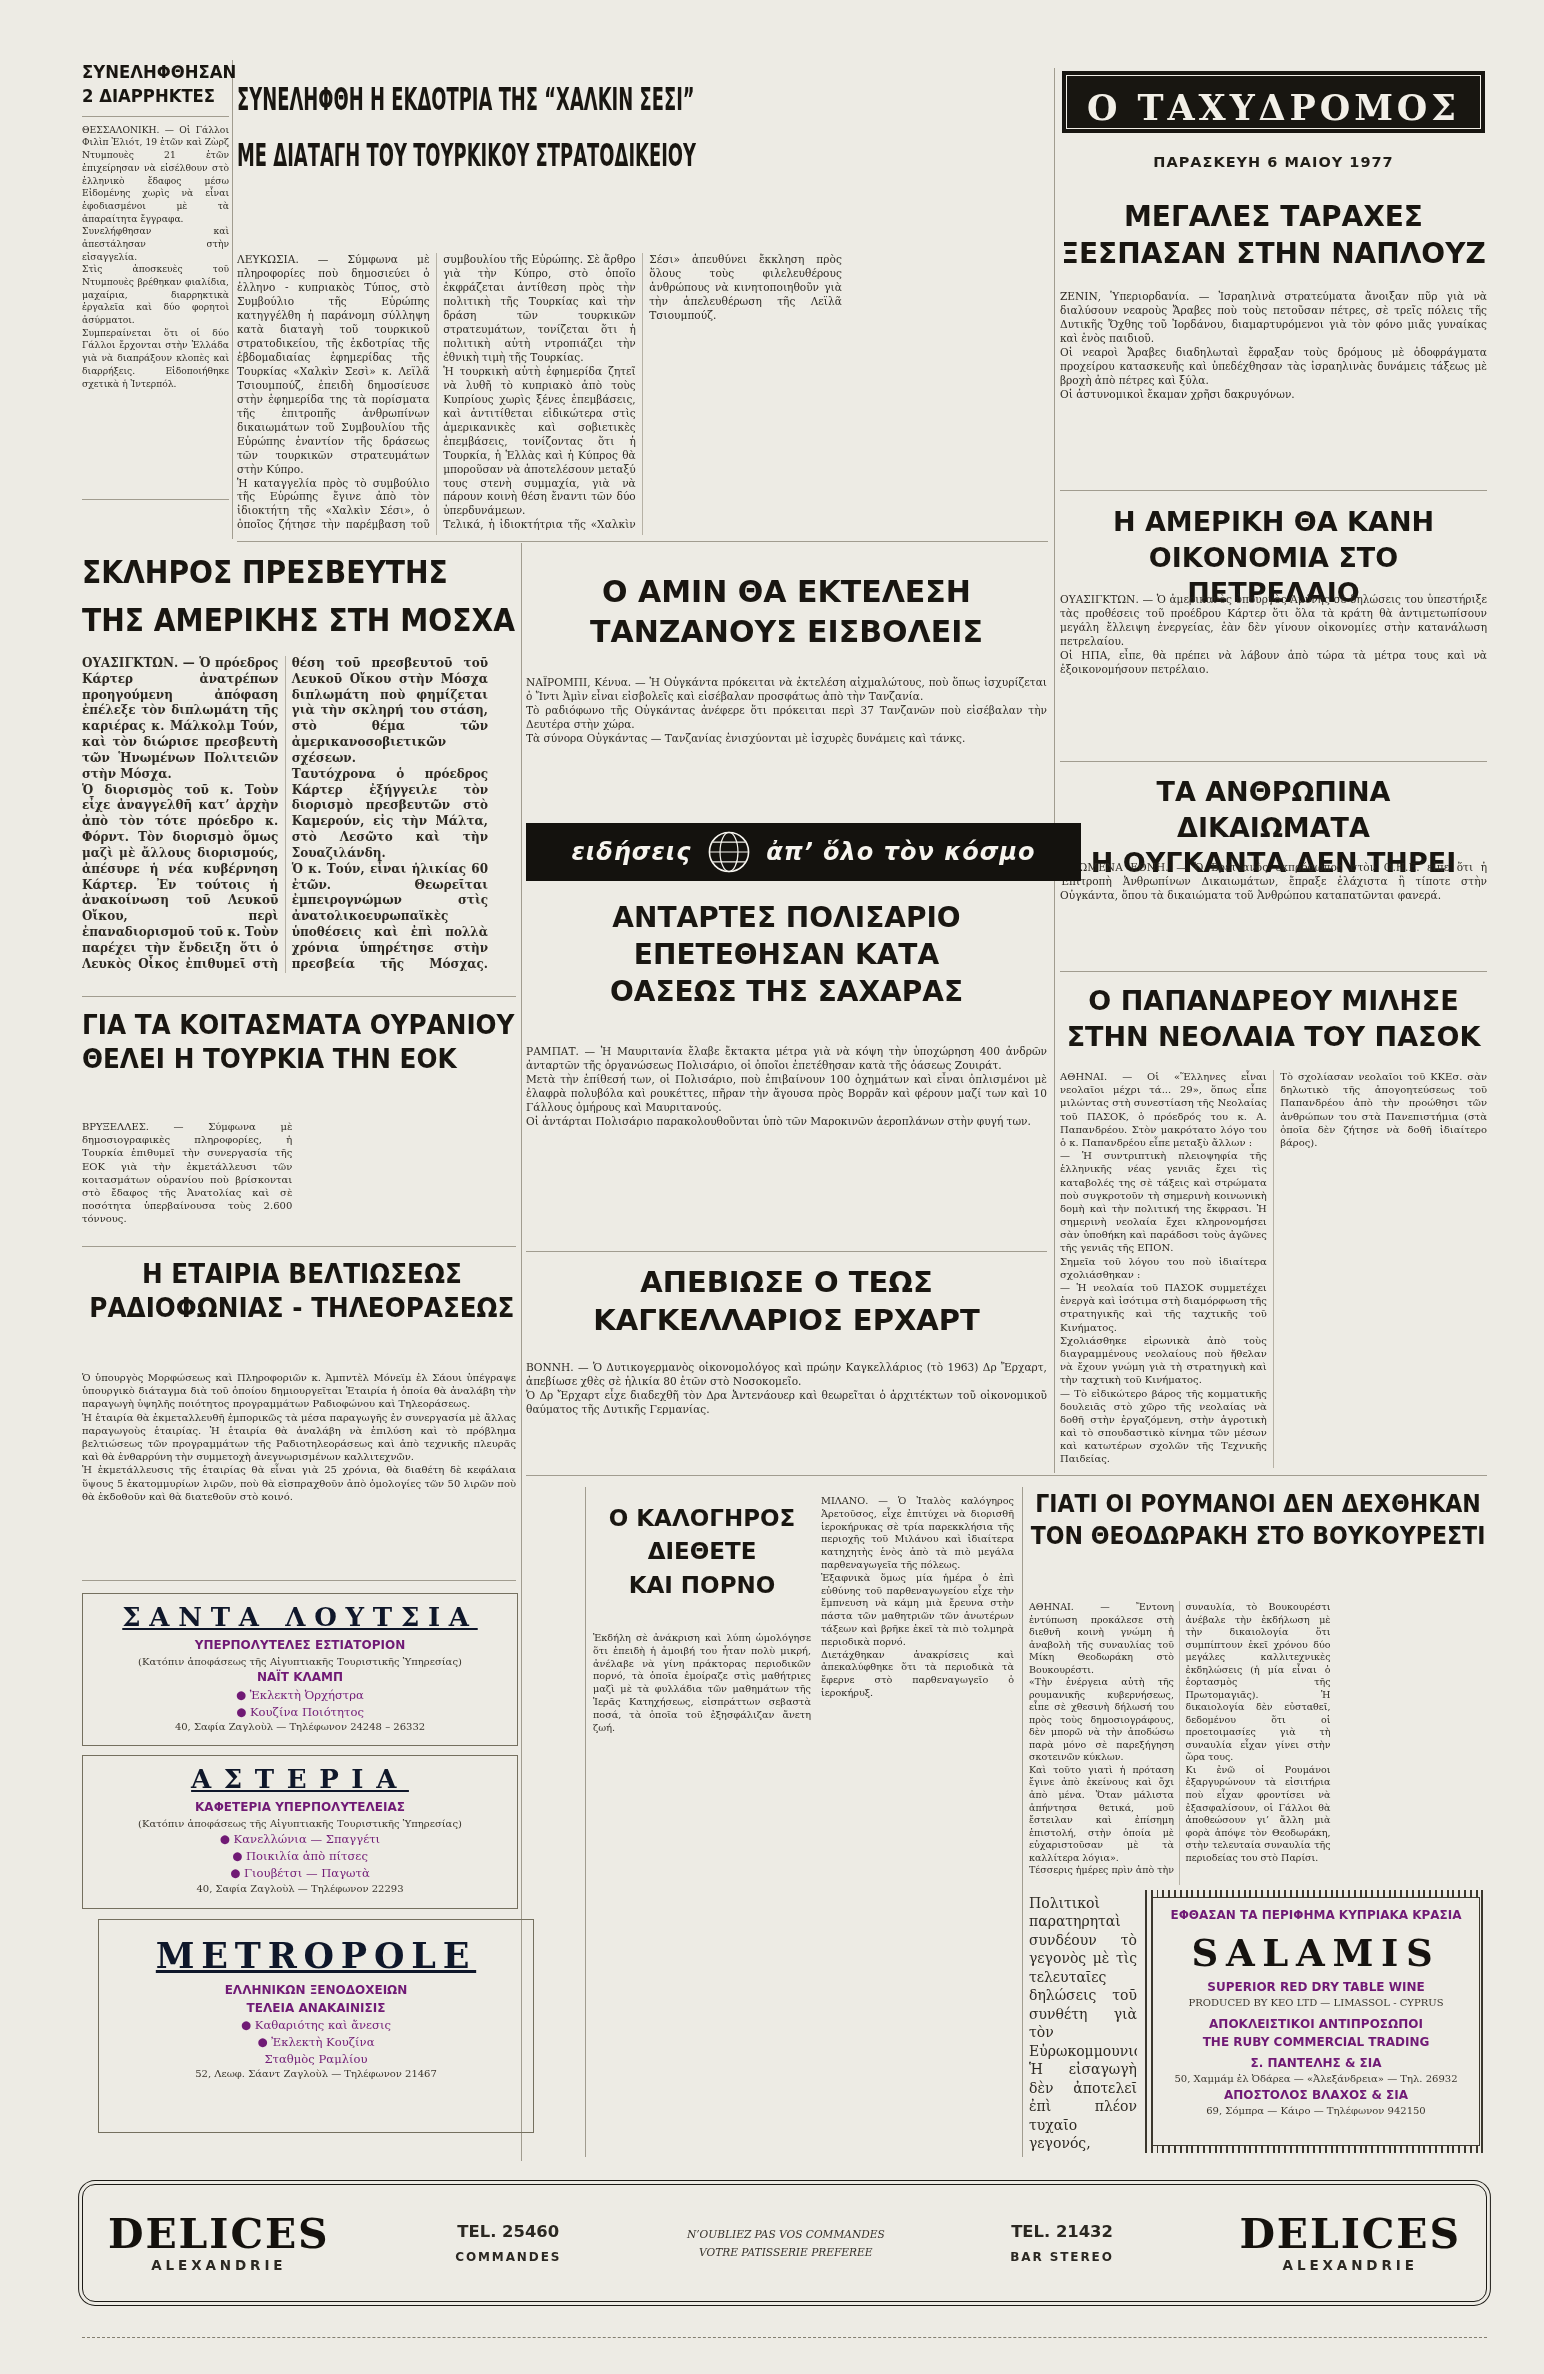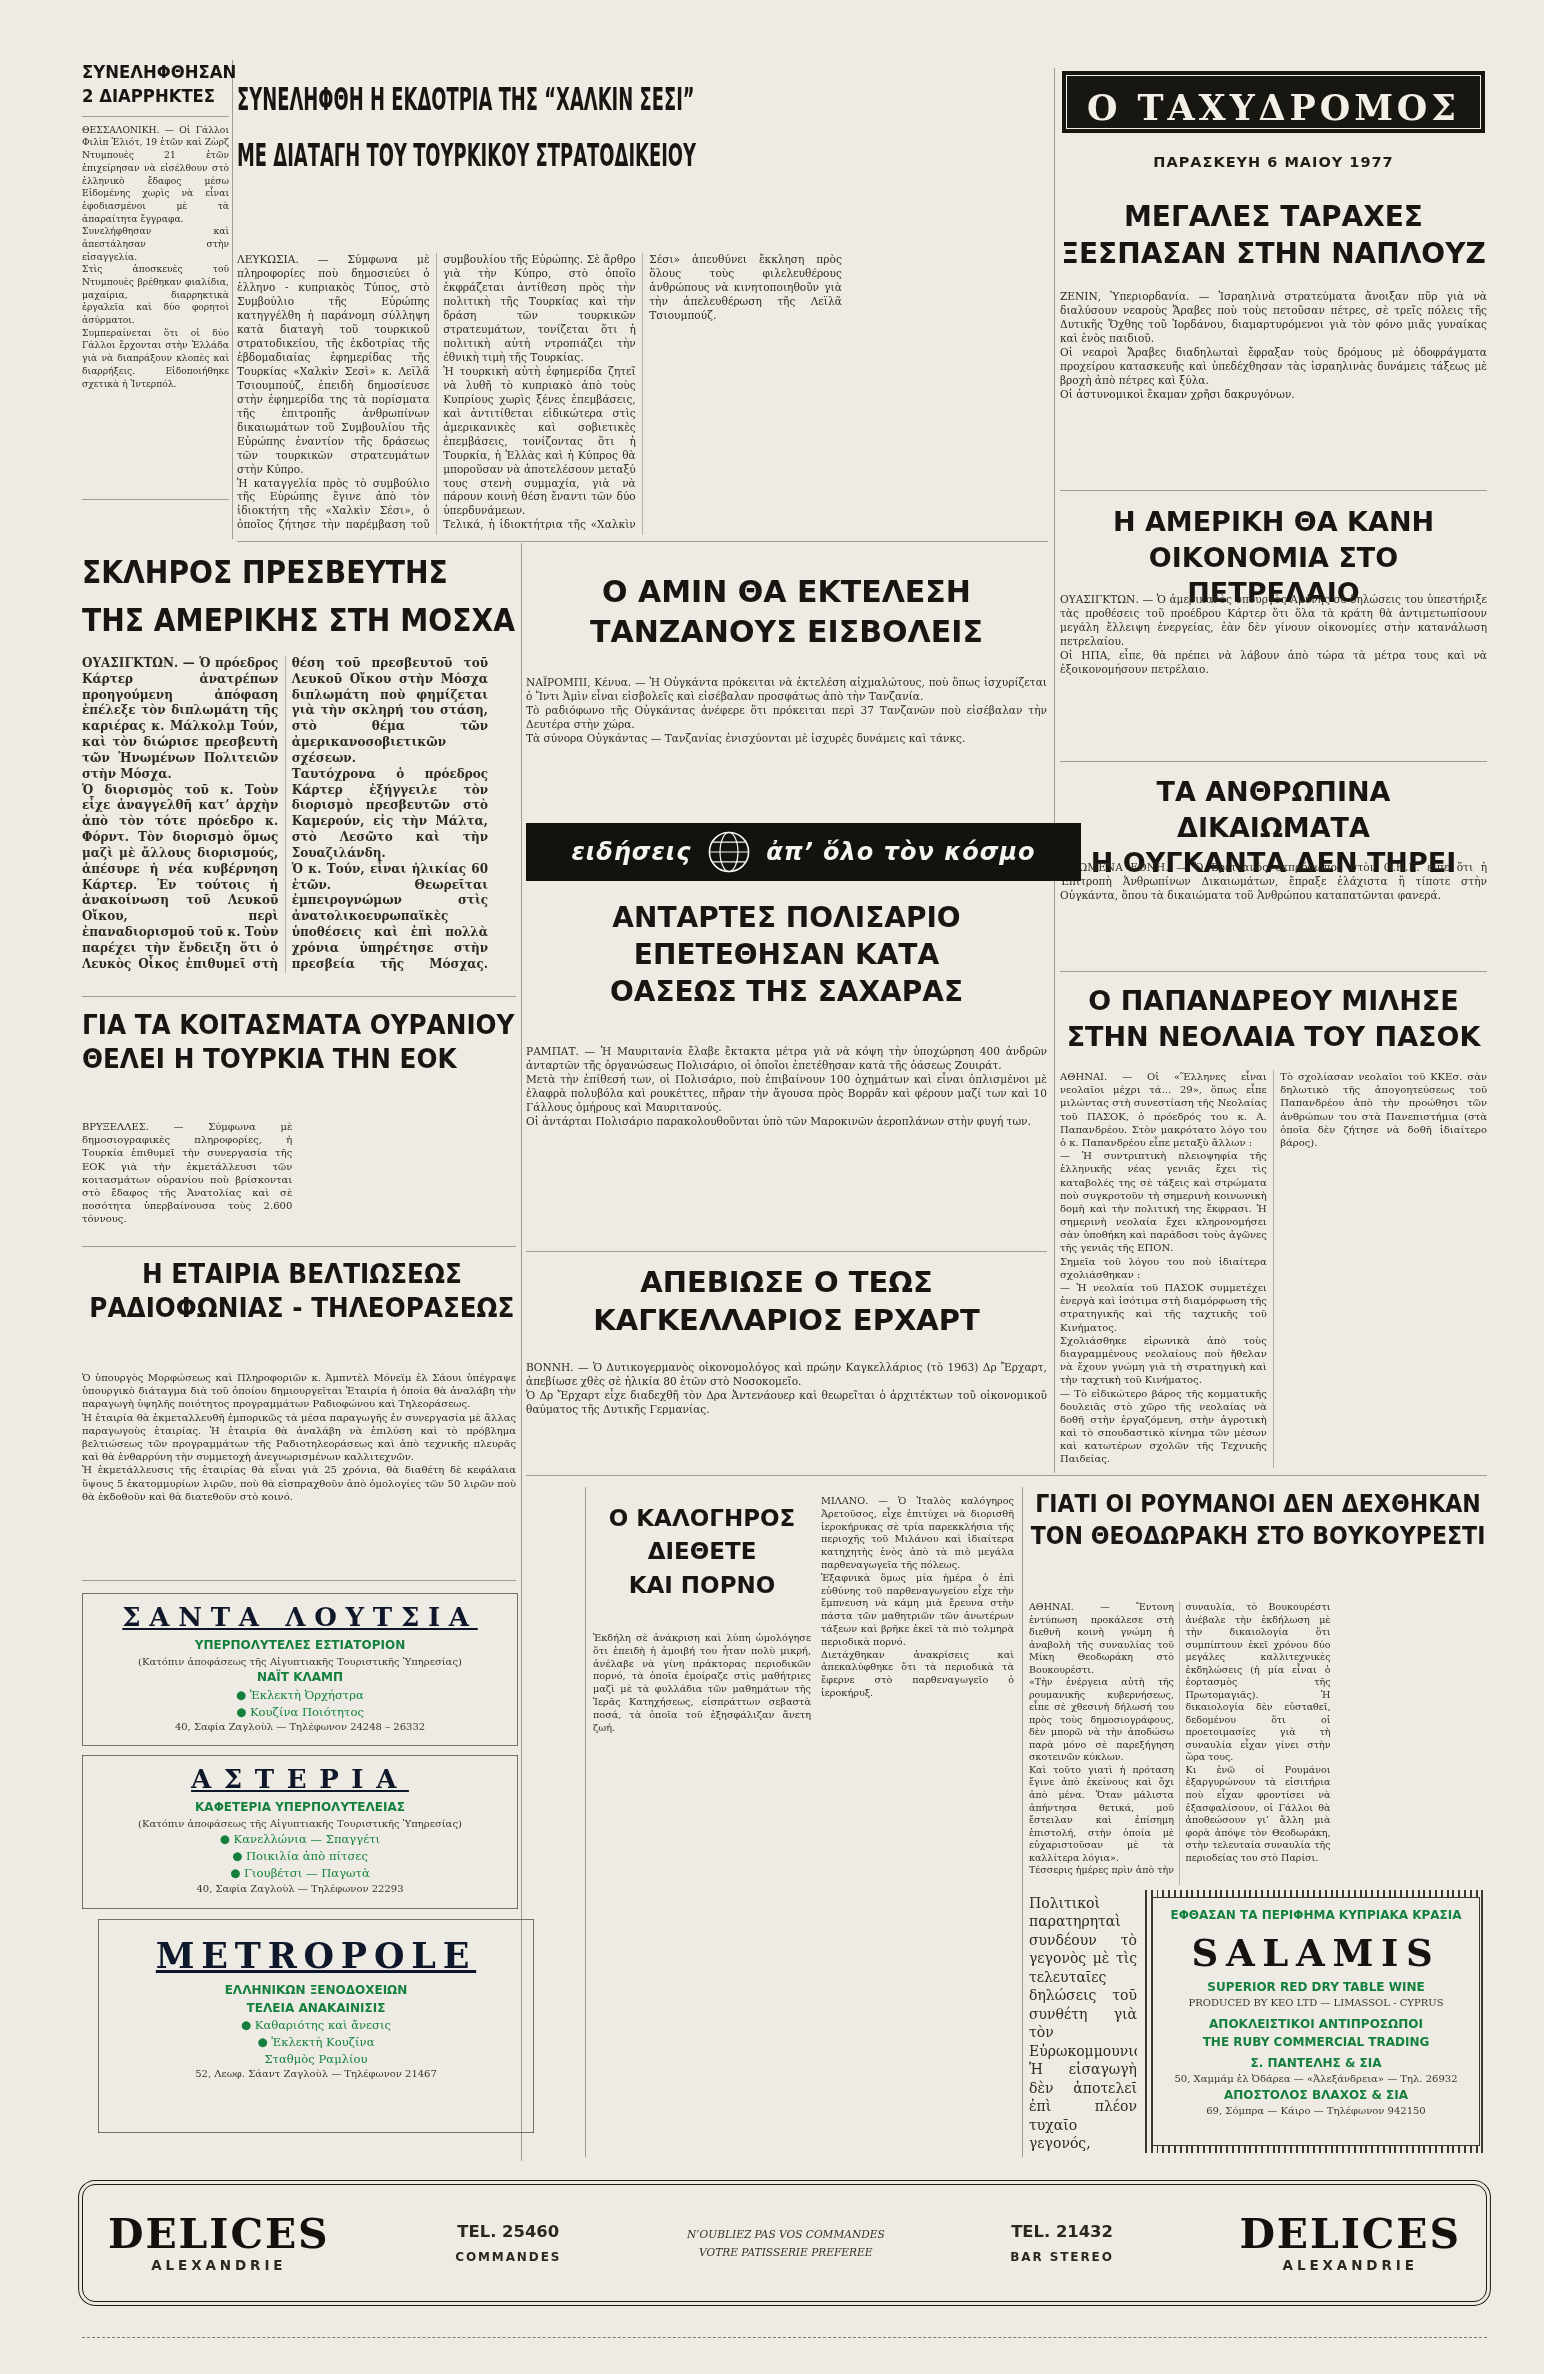--- a/index.html
+++ b/index.html
@@ -40,21 +40,21 @@
     justify-content:center; gap:15.4px; font-family:"DejaVu Sans", sans-serif;
     font-style:italic; font-weight:bold; font-size:24px; letter-spacing:1px;
   }
   .adbox {
     border:1px solid #75705f; text-align:center; padding:7.7px 9.7px; overflow:hidden;
   }
   .ad-title {
     font-family:"DejaVu Serif", serif; font-weight:bold; color:#0f172a;
     letter-spacing:8.7px; font-size:26px; margin-bottom:5.8px; white-space:nowrap;text-decoration:underline;
   }
-  .ad-line { font-size:11.6px; line-height:1.45; color:#15803d; }
+  .ad-line { font-size:11.6px; line-height:1.45; color:#701a75; }
   .ad-line.bold { font-weight:bold; font-family:"DejaVu Sans", sans-serif; font-size:12px; }
   .ad-line.small { font-size:10px; color:#3a352c; }
   .hatch {
     background:repeating-linear-gradient(90deg,#3c382e 0 1.9px,#edebe4 1.9px 5.8px);
     padding:6.8px;
   }
   .salamis-inner {
     background:#edebe4; border:1px solid #3c382e; height:100%;
     text-align:center; padding:9.7px 7.7px; overflow:hidden;
   }

